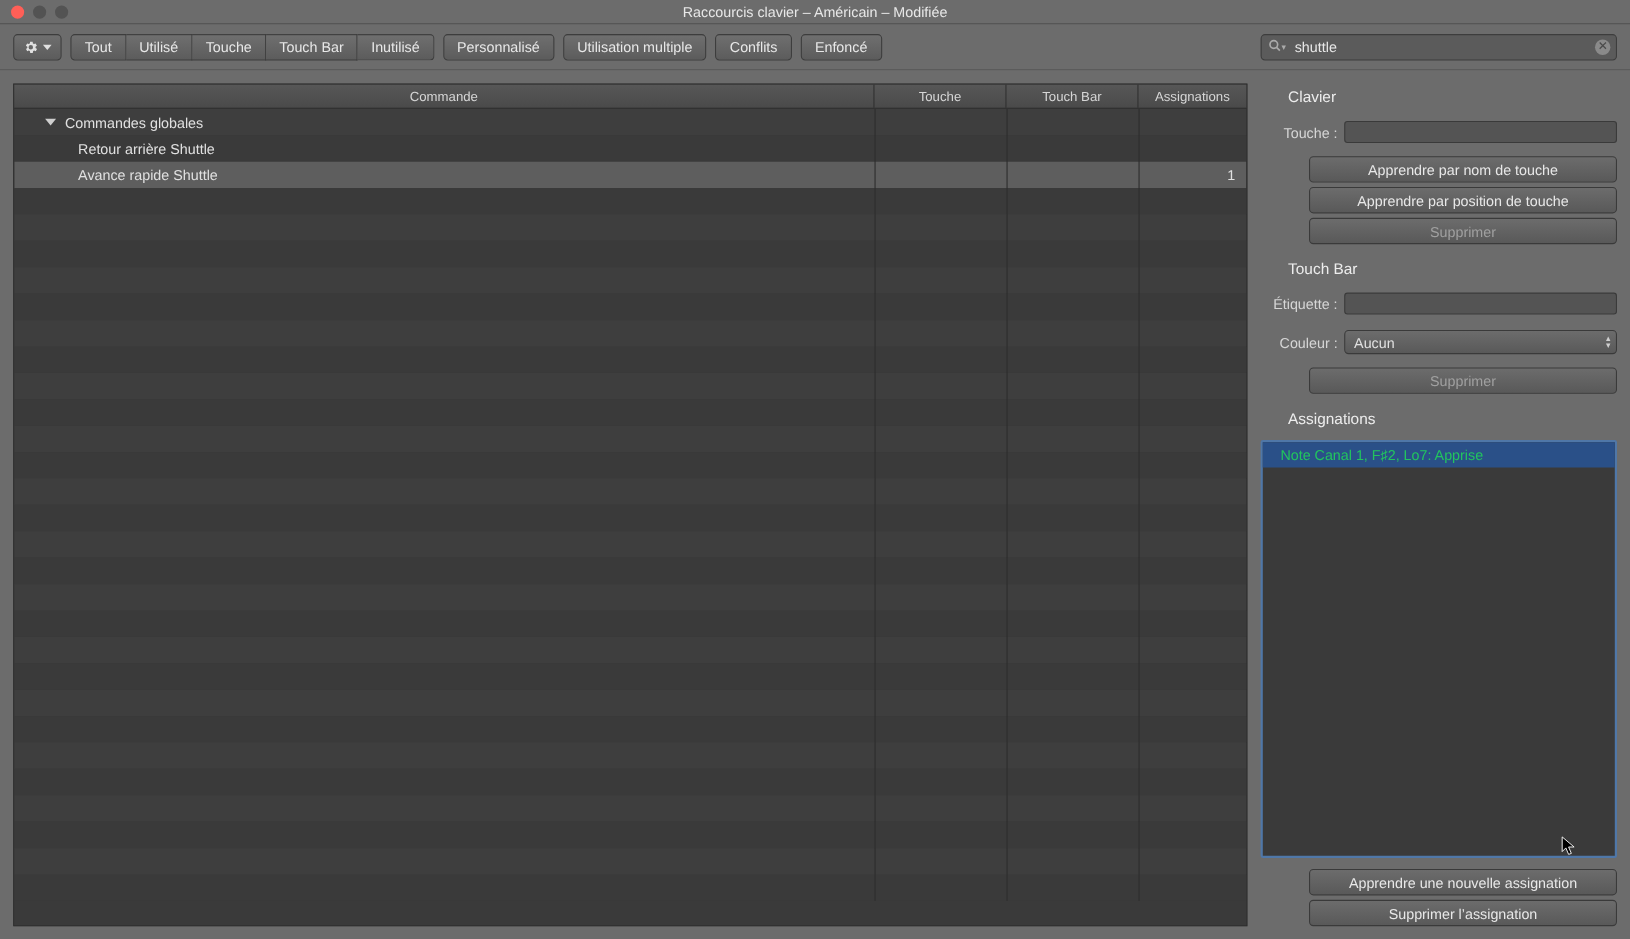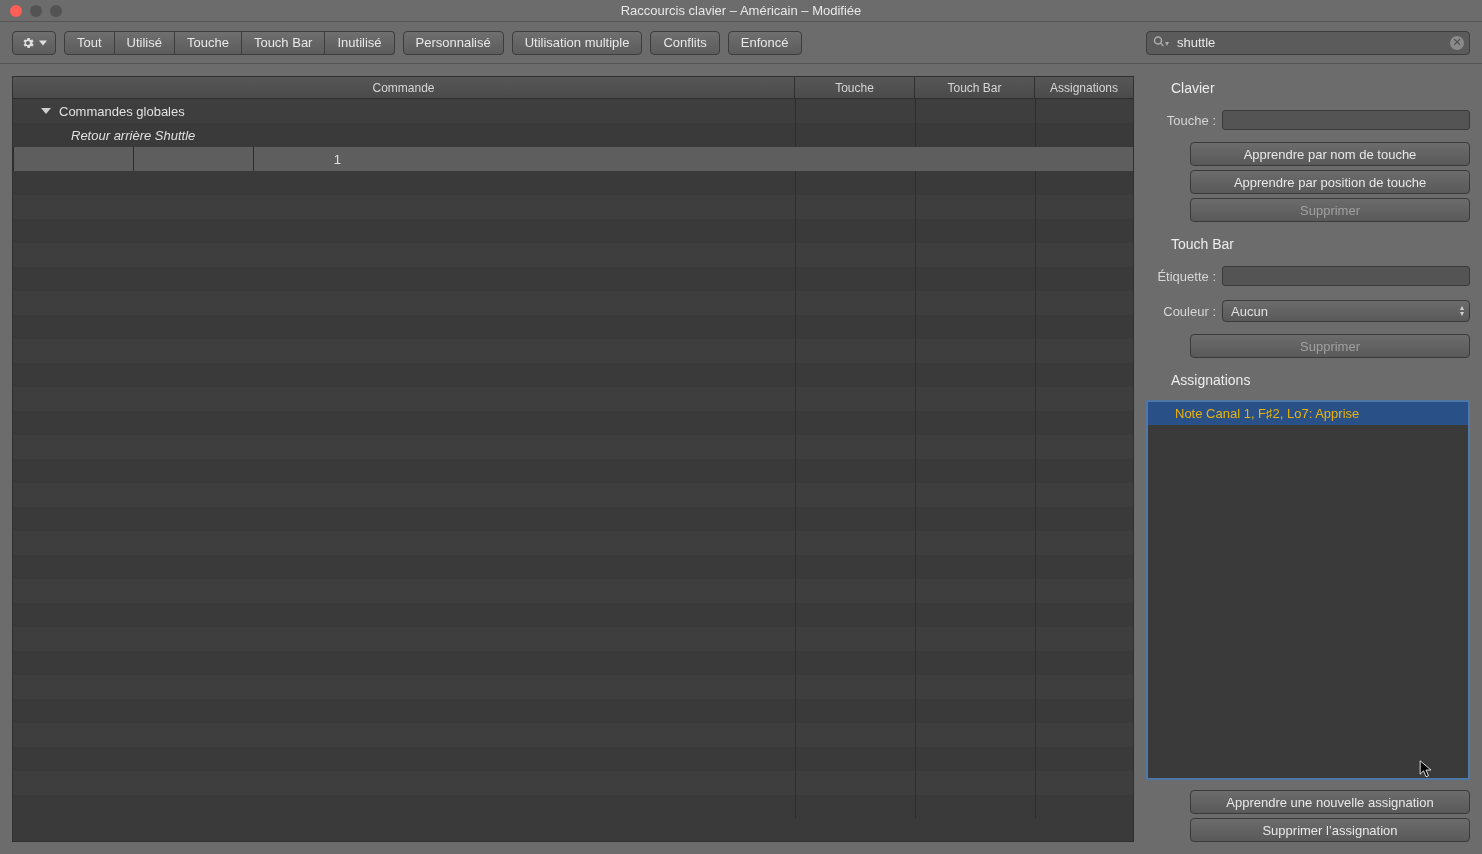--- a/index.html
+++ b/index.html
@@ -190,21 +190,21 @@
   .cell-key { width: 120px; justify-content:center; border-left:1px solid #2d2d2d; }
   .cell-touchbar { width: 120px; justify-content:center; border-left:1px solid #2d2d2d; }
   .cell-assign { width: 98px; justify-content:flex-end; padding-right:10px; border-left:1px solid #2d2d2d;}
   .disclosure {
     display:inline-block; width:0;height:0;
     border-left:5px solid transparent;
     border-right:5px solid transparent;
     border-top:6px solid #cfcfcf;
     margin-right:8px;
   }
-  .row-indent-1 .cell-command { padding-left: 58px; font-style: italic; }
+  .row-indent-1 .cell-command { padding-left: 58px; }
   .row-group .cell-command { padding-left: 28px; }
 
   
   .right-panel {
     width: 324px;
     display:flex;
     flex-direction:column;
     gap: 10px;
   }
   .panel-section-title {
@@ -273,23 +273,23 @@
   }
   .assignments-list {
     flex: 1;
     background: #3a3a3a;
     border: 2px solid #4f77a8;
     min-height: 220px;
     border-radius: 2px;
   }
   .assignment-item {
     background: #2a5088;
-    color: #eab308;
-    font-size: 13px;
-    padding: 4px 27px;
+    color: #22c55e;
+    font-size: 13px;
+    padding: 4px 16px;
   }
   .cursor {
     position:absolute;
     width: 14px; height: 20px;
     pointer-events:none;
   }
 </style>
 </head>
 <body>
 
@@ -365,20 +365,23 @@
             <span></span>
           </div>
         <div class="cell cell-touchbar">
             <span></span>
           </div>
         <div class="cell cell-assign">
             <span></span>
           </div>
       </div>
       <div class="row row-indent-1 selected">
+        <div class="cell cell-command">
+            <span>Avance rapide Shuttle</span>
+          </div>
         <div class="cell cell-key">
             <span></span>
           </div>
         <div class="cell cell-touchbar">
             <span></span>
           </div>
         <div class="cell cell-assign">
             <span>1</span>
           </div>
       </div>

